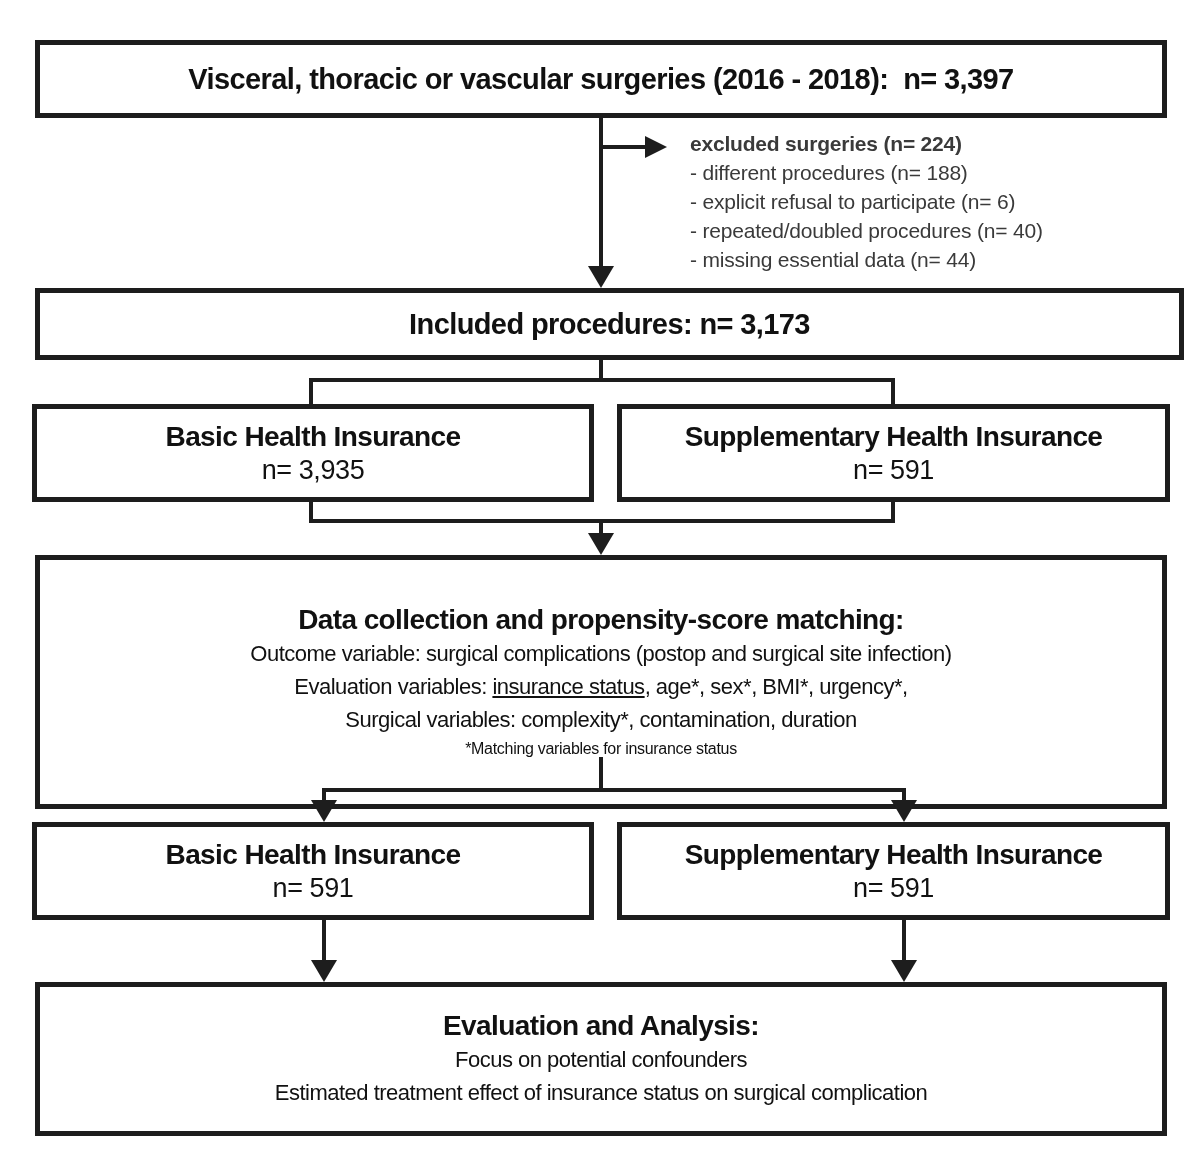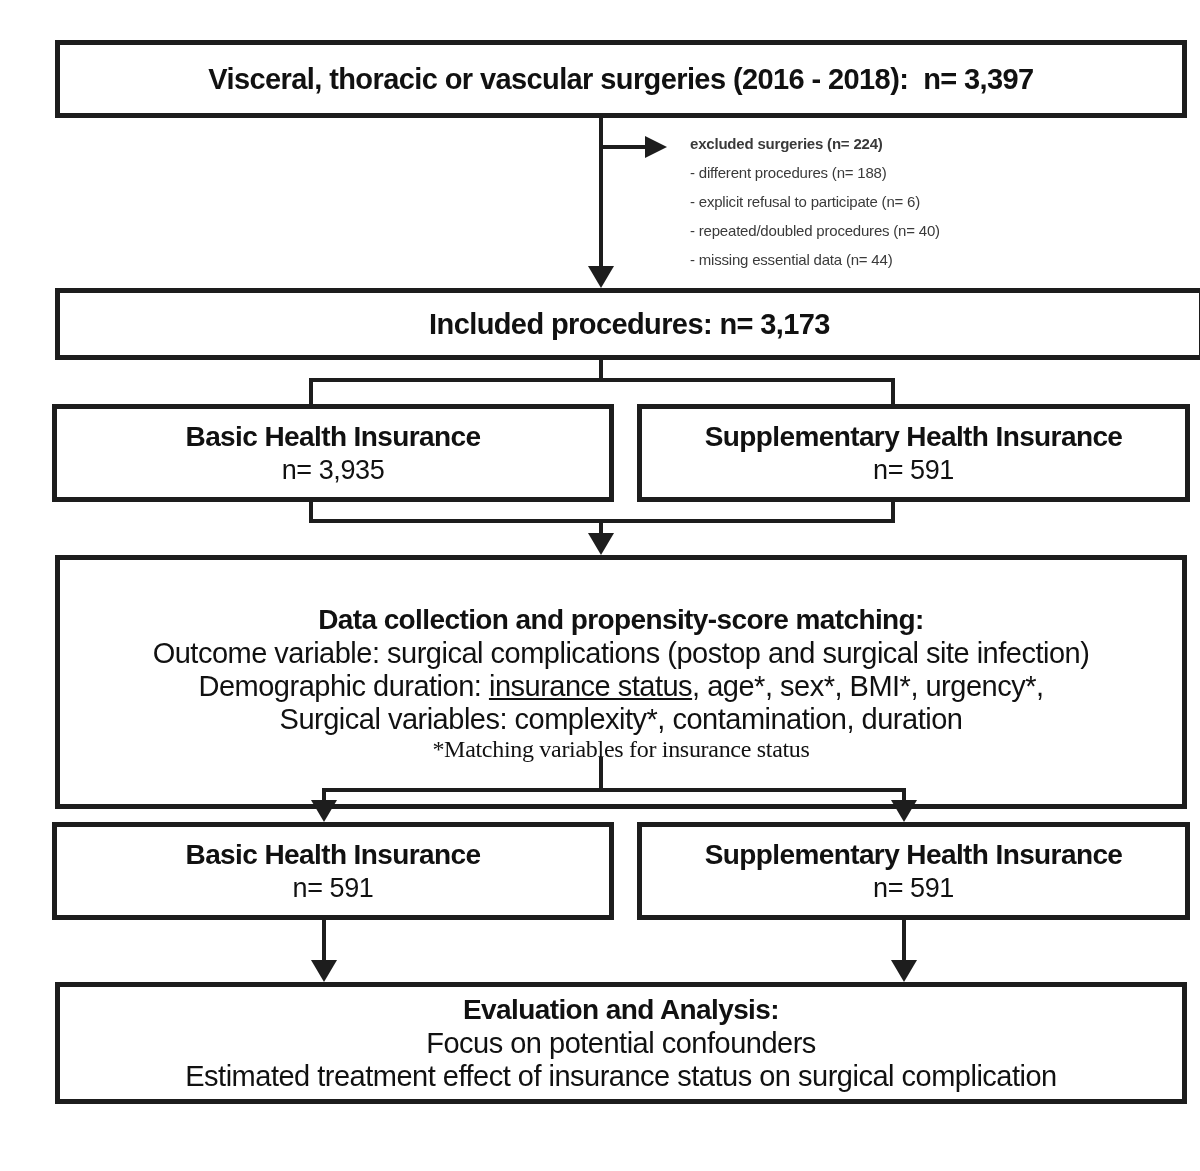--- a/index.html
+++ b/index.html
@@ -20,49 +20,47 @@
   .box{
     position:absolute;
     border:5px solid var(--line);
     background:#ffffff;
     display:flex;
     flex-direction:column;
     align-items:center;
     justify-content:center;
     text-align:center;
     box-sizing:border-box;
-    margin-left:20px;
   }
   .title-lg{
     font-size:29px;
     font-weight:bold;
     letter-spacing:-0.6px;
     white-space:pre-wrap;
   }
   .box-head{
     font-size:28px;
     font-weight:bold;
     letter-spacing:-0.6px;
     line-height:34px;
   }
   .box-sub{
     font-size:27px;
     letter-spacing:-0.4px;
     line-height:33px;
   }
   .body-line{
-    font-size:29px;
+    font-size:22px;
     letter-spacing:-0.5px;
     line-height:33px;
   }
   .footnote{
-    font-size:24px;
+    font-size:16px;
     letter-spacing:-0.3px;
     line-height:26px;
-    font-family:Liberation Serif, serif;
   }
   .underline{text-decoration:underline;}
   .vline,.hline{position:absolute;background:var(--line);}
   .arrow-down{
     position:absolute;width:0;height:0;
     border-left:13px solid transparent;
     border-right:13px solid transparent;
     border-top:22px solid var(--line);
   }
   .arrow-right{
@@ -70,21 +68,21 @@
     border-top:11px solid transparent;
     border-bottom:11px solid transparent;
     border-left:22px solid var(--line);
   }
   .excluded{
     position:absolute;
     left:690px;top:129px;
     width:470px;
     text-align:left;
     color:var(--muted);
-    font-size:15px;
+    font-size:21px;
     letter-spacing:-0.2px;
     line-height:29px;
   }
   .excluded .ex-title{font-weight:bold;}
   .excluded div{white-space:nowrap;}
 </style>
 </head>
 <body>
 
 <div class="page">
@@ -127,21 +125,21 @@
 
   <div class="vline" style="left:309px;top:502px;width:4px;height:21px;"></div>
   <div class="vline" style="left:891px;top:502px;width:4px;height:21px;"></div>
   <div class="hline" style="left:309px;top:519px;width:586px;height:4px;"></div>
   <div class="vline" style="left:599px;top:519px;width:4px;height:16px;"></div>
   <div class="arrow-down" style="left:588px;top:533px;"></div>
 
   <div class="box" style="left:35px;top:555px;width:1132px;height:254px;">
     <div class="box-head">Data collection and propensity-score matching:</div>
     <div class="body-line">Outcome variable: surgical complications (postop and surgical site infection)</div>
-    <div class="body-line"><span>Demographic duration: </span><span class="underline">insurance status</span><span>, age*, sex*, BMI*, urgency*,</span></div>
+    <div class="body-line"><span>Evaluation variables: </span><span class="underline">insurance status</span><span>, age*, sex*, BMI*, urgency*,</span></div>
     <div class="body-line">Surgical variables: complexity*, contamination, duration</div>
     <div class="footnote">*Matching variables for insurance status</div>
   </div>
 
   <div class="vline" style="left:599px;top:757px;width:4px;height:35px;"></div>
   <div class="hline" style="left:322px;top:788px;width:584px;height:4px;"></div>
   <div class="vline" style="left:322px;top:788px;width:4px;height:14px;"></div>
   <div class="arrow-down" style="left:311px;top:800px;"></div>
   <div class="vline" style="left:902px;top:788px;width:4px;height:14px;"></div>
   <div class="arrow-down" style="left:891px;top:800px;"></div>
@@ -153,19 +151,19 @@
   <div class="box" style="left:617px;top:822px;width:553px;height:98px;">
     <div class="box-head">Supplementary Health Insurance</div>
     <div class="box-sub">n= 591</div>
   </div>
 
   <div class="vline" style="left:322px;top:920px;width:4px;height:42px;"></div>
   <div class="arrow-down" style="left:311px;top:960px;"></div>
   <div class="vline" style="left:902px;top:920px;width:4px;height:42px;"></div>
   <div class="arrow-down" style="left:891px;top:960px;"></div>
 
-  <div class="box" style="left:35px;top:982px;width:1132px;height:122px;">
+  <div class="box" style="left:35px;top:982px;width:1132px;height:154px;">
     <div class="box-head">Evaluation and Analysis:</div>
     <div class="body-line">Focus on potential confounders</div>
     <div class="body-line">Estimated treatment effect of insurance status on surgical complication</div>
   </div>
 
 </div>
 
 </body></html>

